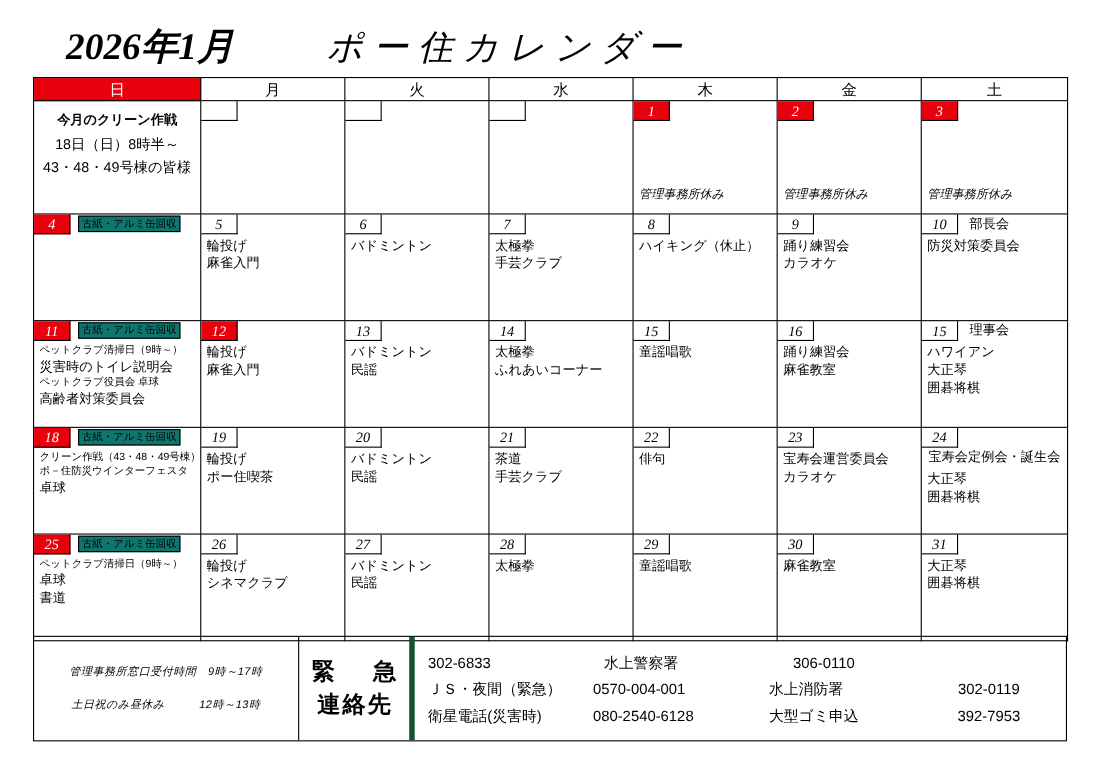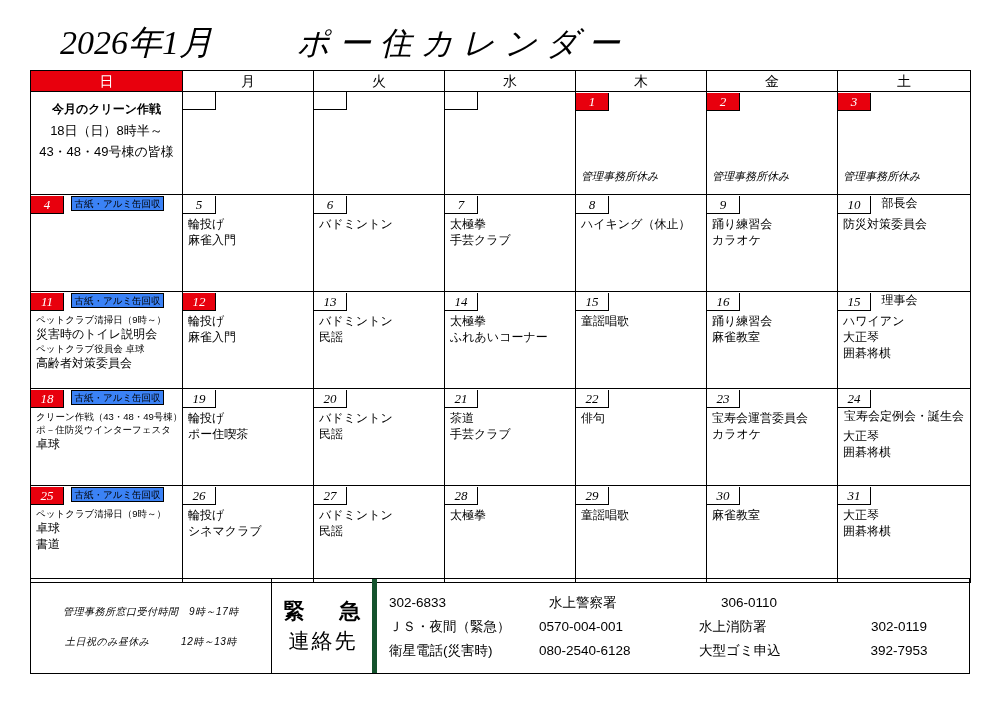--- a/index.html
+++ b/index.html
@@ -29,21 +29,21 @@
     top: 18px;
     width: 880px;
     height: 48px;
     display: flex;
     align-items: flex-end;
   }
   .title-month {
     font-family: "Liberation Serif", serif;
     font-style: italic;
     font-size: 34px;
-    font-weight: 400;
+    font-weight: 700;
     letter-spacing: 0px;
     white-space: nowrap;
   }
   .title-main {
     font-family: "Liberation Serif", serif;
     font-style: italic;
     font-size: 32px;
     font-weight: 400;
     letter-spacing: 9px;
     margin-left: 84px;
@@ -105,21 +105,21 @@
   }
   .daynum.empty {
     color: transparent;
   }
 
   .tagbox {
     display: inline-block;
     font-size: 9.5px;
     line-height: 13px;
     border: 1px solid #000;
-    background: #3b82f6;
+    background: #0f766e;
     padding: 0 2px;
     margin-left: 3px;
     vertical-align: top;
     margin-top: 1px;
     white-space: nowrap;
   }
   .headerrow-extra {
     display: inline-block;
     font-size: 12px;
     margin-left: 6px;
@@ -198,21 +198,21 @@
   .emg-label .l1 {
     font-size: 21px;
     letter-spacing: 7px;
     font-weight: bold;
     text-indent: 7px;
     line-height: 30px;
   }
   .emg-label .l2 {
     font-size: 21px;
     letter-spacing: 2px;
-    font-weight: normal;
+    font-weight: bold;
     line-height: 30px;
     text-indent: 2px;
   }
   .bottom .contacts {
     flex: 1;
     box-sizing: border-box;
     padding: 12px 10px 0 12px;
   }
   .contact-row {
     display: flex;

